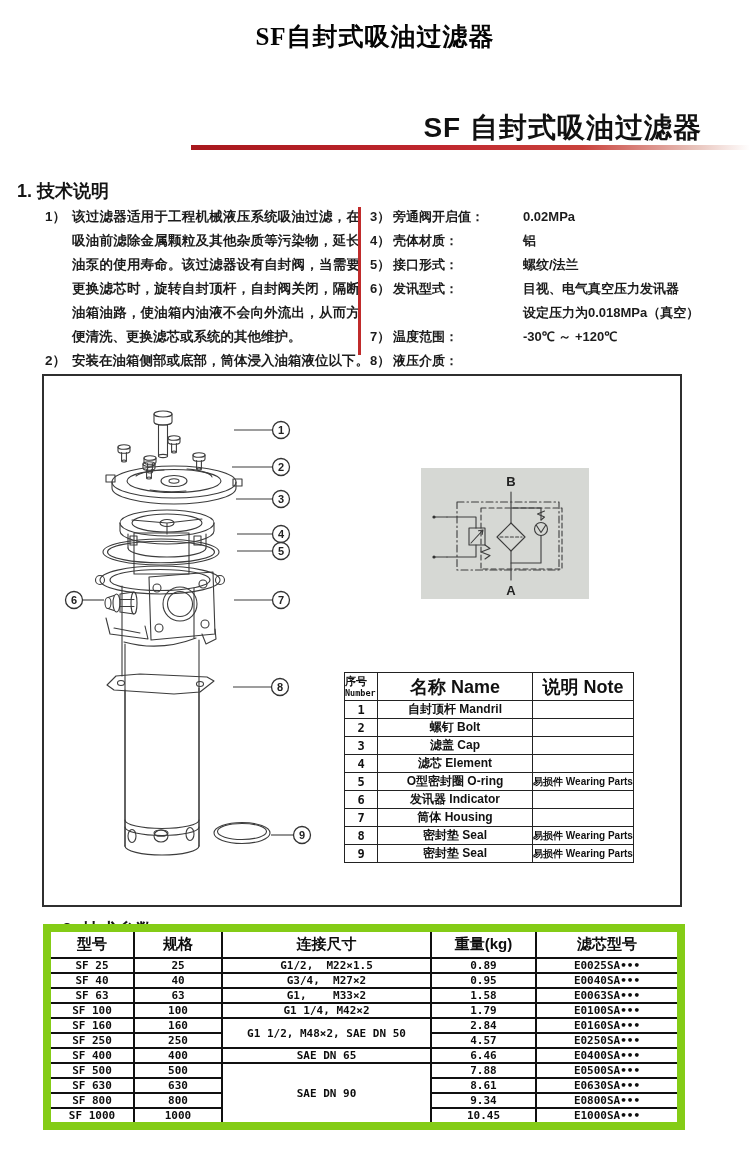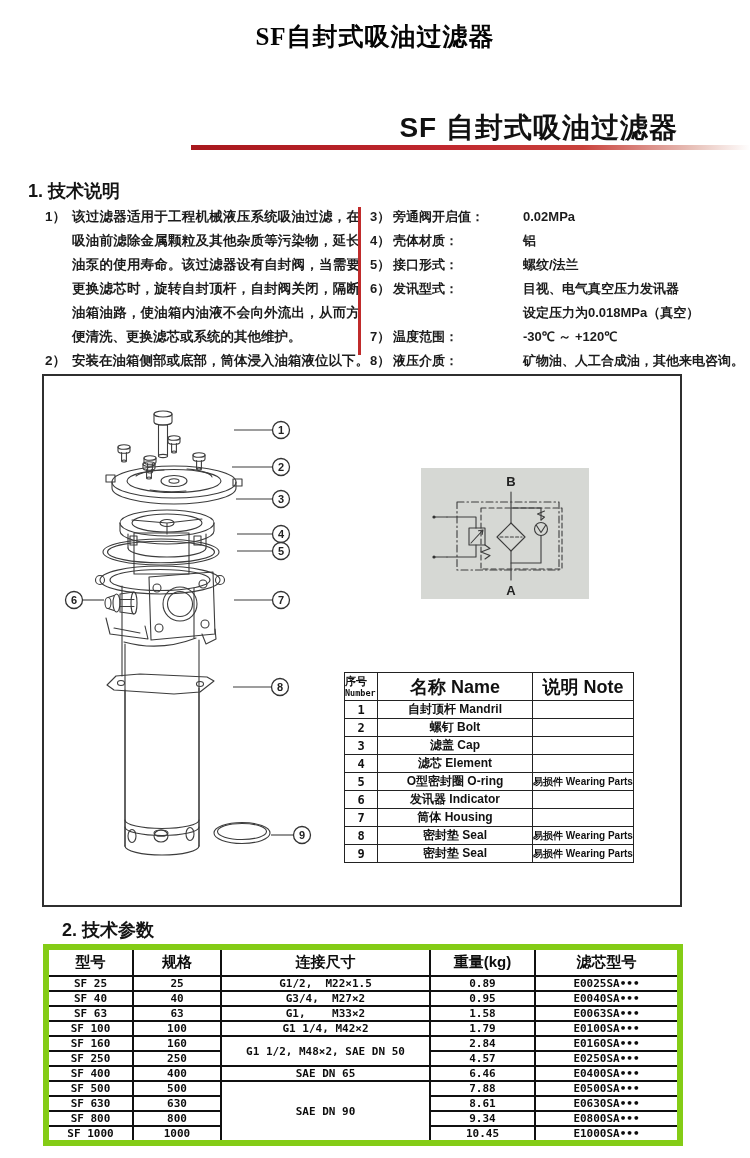--- a/index.html
+++ b/index.html
@@ -7,30 +7,30 @@
     width:750px;height:1158px;position:relative;background:#ffffff;
     font-family:"Liberation Sans", sans-serif;color:#1a1a1a;overflow:hidden;
   }
   
   #page-title{
     position:absolute;top:20px;left:0;width:750px;text-align:center;
     font-family:"Liberation Serif","DejaVu Serif",serif;
     font-size:25px;font-weight:bold;letter-spacing:1px;color:#050505;margin:0;
   }
   #banner-title{
-    position:absolute;top:109px;right:72px;
+    position:absolute;top:109px;right:48px;
     font-size:28px;font-weight:bold;letter-spacing:1px;color:#111;
   }
   #banner-underline{
     position:absolute;top:145px;left:191px;width:559px;height:5px;
     background:linear-gradient(to right,#a8181d 0%,#c0272e 45%,#c9423c 70%,#e8c2ba 90%,rgba(255,255,255,0) 100%);
   }
   
   .sec-heading{position:absolute;font-size:18px;font-weight:bold;color:#141414;}
-  #sec1-heading{top:179px;left:28px;}
+  #sec1-heading{top:179px;left:17px;}
   #sec2-heading{top:918px;left:62px;}
   #left-col{position:absolute;left:45px;top:205px;width:315px;}
   .td-item{display:flex;font-size:13.5px;font-weight:bold;line-height:24px;color:#1c1c1c;}
   .td-num{flex:none;width:27px;}
   .td-text{flex:1;text-align:justify;text-justify:inter-ideograph;}
   .td-text.nowrap{white-space:nowrap;text-align:left;}
   #col-divider{position:absolute;left:358px;top:207px;width:3px;height:148px;background:#c02b2b;}
   #right-col{position:absolute;left:370px;top:205px;width:378px;}
   .ri{display:flex;font-size:13px;font-weight:bold;line-height:24px;color:#1c1c1c;}
   .ri-num{flex:none;width:23px;}
@@ -60,23 +60,23 @@
   .pt-h2{font-size:8.5px;font-family:"DejaVu Sans Mono",monospace;}
   .pt-col-no{width:32px;text-align:left;}
   .pt-col-name{width:154px;}
   .pt-col-note{width:100px;text-align:center;}
   #parts-table th.pt-col-name,#parts-table th.pt-col-note{font-size:18px;text-align:center;}
   td.pt-no{text-align:center;font-size:12px;font-family:"DejaVu Sans Mono",monospace;}
   td.pt-name{text-align:center;padding-left:6px;font-size:12px;}
   td.pt-note{text-align:center;font-size:10px;}
   
   #params-table{
-    position:absolute;left:43px;top:944px;width:634px;
+    position:absolute;left:43px;top:924px;width:634px;
     border-collapse:collapse;table-layout:fixed;background:#fff;
-    border:6px solid #84cc16;
+    border:8px solid #84cc16;
   }
   #params-table th,#params-table td{
     border:2px solid #101010;padding:0;font-weight:bold;color:#0d0d0d;
   }
   #params-table th{height:25px;font-size:15px;}
   #params-table td{height:13px;line-height:13px;font-size:11px;text-align:center;
     font-family:"DejaVu Sans Mono","Liberation Mono",monospace;}
   td.p-model{text-align:left;padding-left:14px;}
   td.p-conn{white-space:pre;}
   col.c-model{width:87px;}col.c-spec{width:88px;}col.c-conn{width:209px;}
@@ -132,21 +132,20 @@
       <span class="ri-value">设定压力为0.018MPa（真空）</span>
     </div>
     <div class="ri">
       <span class="ri-num">7）</span>
       <span class="ri-label">温度范围：</span>
       <span class="ri-value">-30℃ ～ +120℃</span>
     </div>
     <div class="ri">
       <span class="ri-num">8）</span>
       <span class="ri-label">液压介质：</span>
-      <span class="ri-value">矿物油、人工合成油，其他来电咨询。</span>
     </div>
   </div>
 
 <div id="figure-box">
 
   <svg id="exploded-svg" width="340" height="529" viewBox="0 0 340 529">
     <defs>
       <pattern id="hatch" width="3.2" height="3.2" patternUnits="userSpaceOnUse" patternTransform="rotate(45)">
         <line x1="0" y1="0" x2="0" y2="3.2" stroke="#4a4a4a" stroke-width="1.7"></line>
       </pattern>

